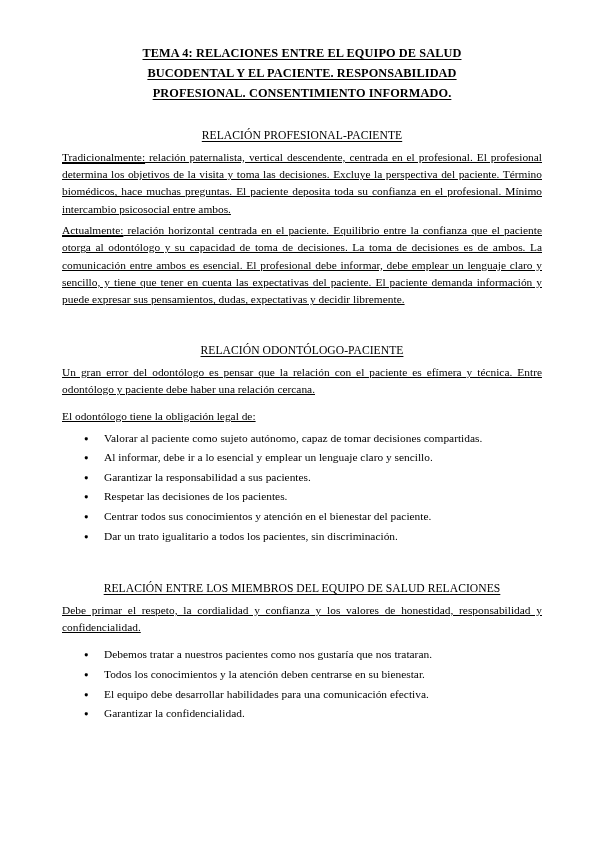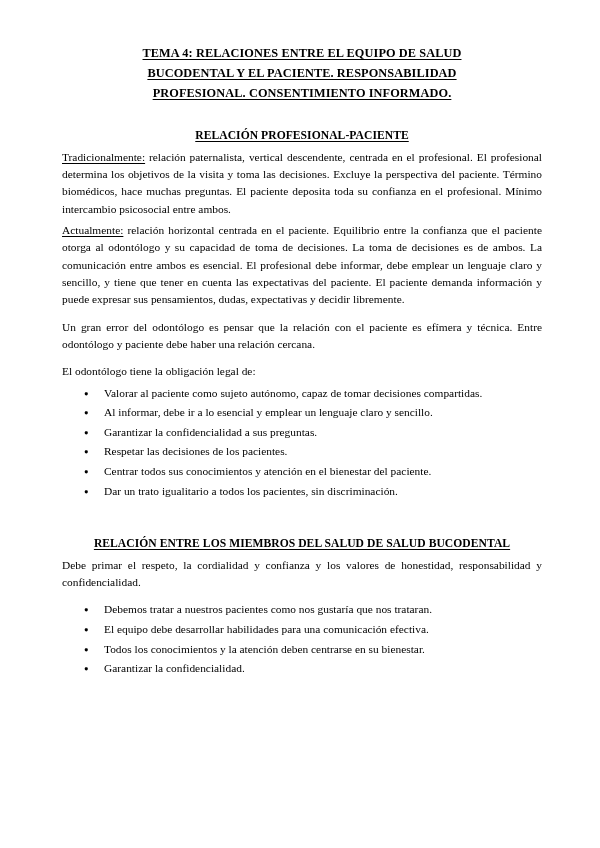--- a/index.html
+++ b/index.html
@@ -28,35 +28,36 @@
     line-height: 1.62;
     letter-spacing: 0.1px;
     margin: 0 0 6px 0;
   }
   .doc-title span {
     text-decoration: underline;
     text-underline-offset: 2px;
   }
   h2.section-heading {
     text-align: center;
-    font-weight: bold;
+    font-weight: normal;
     font-size: 11.6px;
     margin: 25px 0 7px 0;
     letter-spacing: 0.05px;
   }
   h2.section-heading span {
     text-decoration: underline;
     text-underline-offset: 2px;
   }
   p.body-text {
     font-size: 11.4px;
     line-height: 1.52;
     text-align: justify;
     margin: 0 0 4px 0;
     text-indent: 0;
+    text-decoration: underline;
   }
   .lead-term {
     text-decoration: underline;
     text-underline-offset: 1.5px;
   }
   .para-block {
     margin-bottom: 2px;
   }
   ul.bullets {
     list-style: none;
@@ -99,45 +100,48 @@
     <p class="body-text">
       <span class="lead-term">Tradicionalmente:</span><span> relación paternalista, vertical descendente, centrada en el profesional. El profesional determina los objetivos de la visita y toma las decisiones. Excluye la perspectiva del paciente. Término biomédicos, hace muchas preguntas. El paciente deposita toda su confianza en el profesional. Mínimo intercambio psicosocial entre ambos.</span>
     </p>
     <p class="body-text">
       <span class="lead-term">Actualmente:</span><span> relación horizontal centrada en el paciente. Equilibrio entre la confianza que el paciente otorga al odontólogo y su capacidad de toma de decisiones. La toma de decisiones es de ambos. La comunicación entre ambos es esencial. El profesional debe informar, debe emplear un lenguaje claro y sencillo, y tiene que tener en cuenta las expectativas del paciente. El paciente demanda información y puede expresar sus pensamientos, dudas, expectativas y decidir libremente.</span>
     </p>
   </div>
 
   <div class="spacer-sm"></div>
 
+  <h2 class="section-heading">
+    <span>RELACIÓN ODONTÓLOGO-PACIENTE</span>
+  </h2>
   <div class="para-block">
     <p class="body-text">Un gran error del odontólogo es pensar que la relación con el paciente es efímera y técnica. Entre odontólogo y paciente debe haber una relación cercana.</p>
     <div class="spacer-sm"></div>
     <p class="body-text">El odontólogo tiene la obligación legal de:</p>
     <ul class="bullets">
       <li>Valorar al paciente como sujeto autónomo, capaz de tomar decisiones compartidas.</li>
       <li>Al informar, debe ir a lo esencial y emplear un lenguaje claro y sencillo.</li>
-      <li>Garantizar la confidencialidad a sus preguntas.</li>
+      <li>Garantizar la responsabilidad a sus pacientes.</li>
       <li>Respetar las decisiones de los pacientes.</li>
       <li>Centrar todos sus conocimientos y atención en el bienestar del paciente.</li>
       <li>Dar un trato igualitario a todos los pacientes, sin discriminación.</li>
     </ul>
   </div>
 
   <div class="spacer-sm"></div>
 
   <h2 class="section-heading">
-    <span>RELACIÓN ENTRE LOS MIEMBROS DEL SALUD DE SALUD BUCODENTAL</span>
+    <span>RELACIÓN ENTRE LOS MIEMBROS DEL EQUIPO DE SALUD RELACIONES</span>
   </h2>
   <div class="para-block">
     <p class="body-text">Debe primar el respeto, la cordialidad y confianza y los valores de honestidad, responsabilidad y confidencialidad.</p>
   </div>
 
   <div class="spacer-sm"></div>
 
   <ul class="bullets">
     <li>Debemos tratar a nuestros pacientes como nos gustaría que nos trataran.</li>
+    <li>Todos los conocimientos y la atención deben centrarse en su bienestar.</li>
     <li>El equipo debe desarrollar habilidades para una comunicación efectiva.</li>
-    <li>Todos los conocimientos y la atención deben centrarse en su bienestar.</li>
     <li>Garantizar la confidencialidad.</li>
   </ul>
 
 </div>
 
 </body></html>

